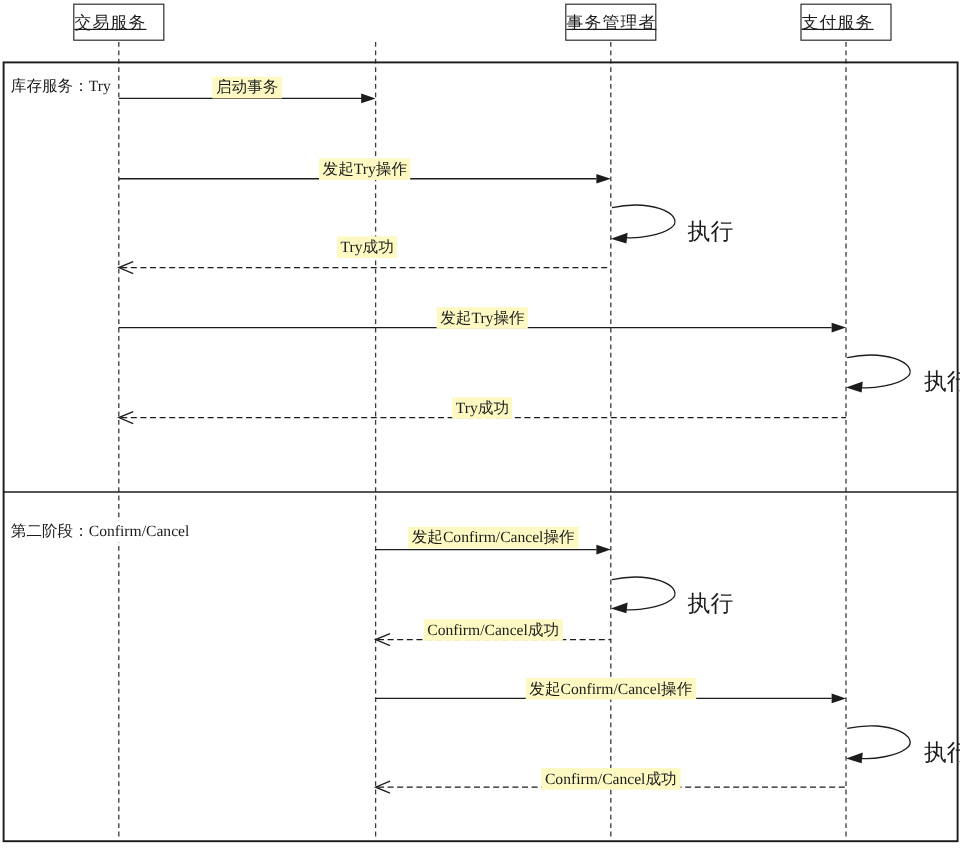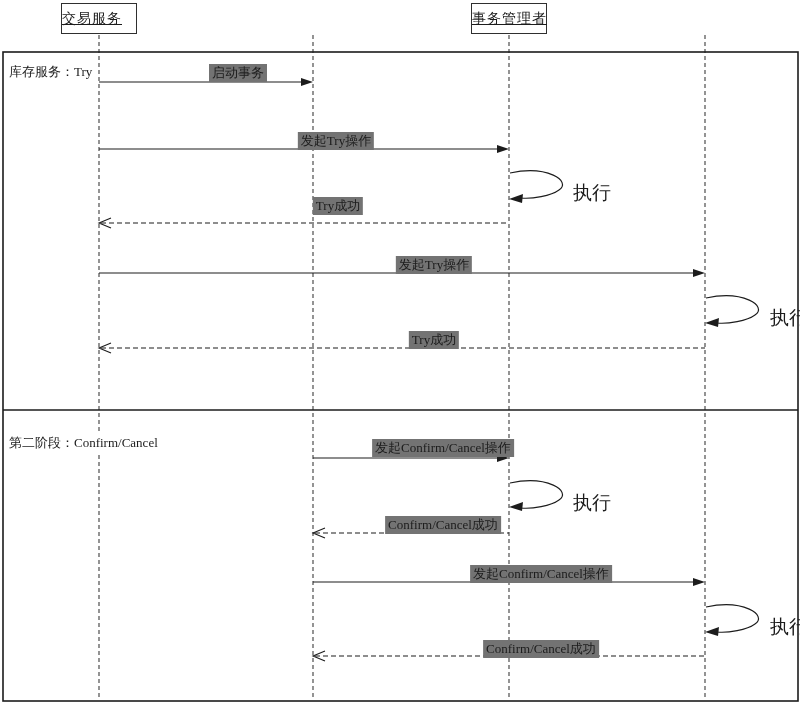--- a/index.html
+++ b/index.html
@@ -12,23 +12,22 @@
     position:absolute;top:3px;width:76px;height:31px;box-sizing:border-box;
     border:1.4px solid #2f2f2f;background:#ffffff;
     display:flex;align-items:center;justify-content:flex-start;
     font-size:14px;letter-spacing:1px;
   }
   .actor span{text-decoration:underline;white-space:nowrap;}
   .phase-label{
     position:absolute;font-size:13px;white-space:nowrap;background:#ffffff;padding:0 2px;
   }
   .msg-label{
-    position:absolute;font-size:13px;white-space:nowrap;background:#737373;padding:0 3px;
+    position:absolute;font-size:13px;white-space:nowrap;background:#fef9c3;padding:0 3px;
     transform:translateX(-50%);
-    margin-left:32px;
   }
   .exec-label{
     position:absolute;font-size:19px;white-space:nowrap;
   }
 </style>
 </head>
 <body>
 
 <div class="canvas">
 
@@ -107,20 +106,23 @@
       <polyline points="325,651 313,656 325,661" fill="none" stroke="#1c1c1c" stroke-width="1.1"></polyline>
     </g>
   </svg>
 
   <div class="actor" style="left:61px">
     <span>交易服务</span>
   </div>
   <div class="actor" style="left:471px">
     <span>事务管理者</span>
   </div>
+  <div class="actor" style="left:667px">
+    <span>支付服务</span>
+  </div>
 
   <div class="phase-label" style="left:7px;top:63px">库存服务：Try</div>
   <div class="phase-label" style="left:7px;top:434px">第二阶段：Confirm/Cancel</div>
 
   <div class="msg-label" style="left:206px;top:64px">启动事务</div>
   <div class="msg-label" style="left:304px;top:132px">发起Try操作</div>
   <div class="exec-label" style="left:573px;top:180px">执行</div>
   <div class="msg-label" style="left:306px;top:197px">Try成功</div>
   <div class="msg-label" style="left:402px;top:256px">发起Try操作</div>
   <div class="exec-label" style="left:770px;top:305px">执行</div>

